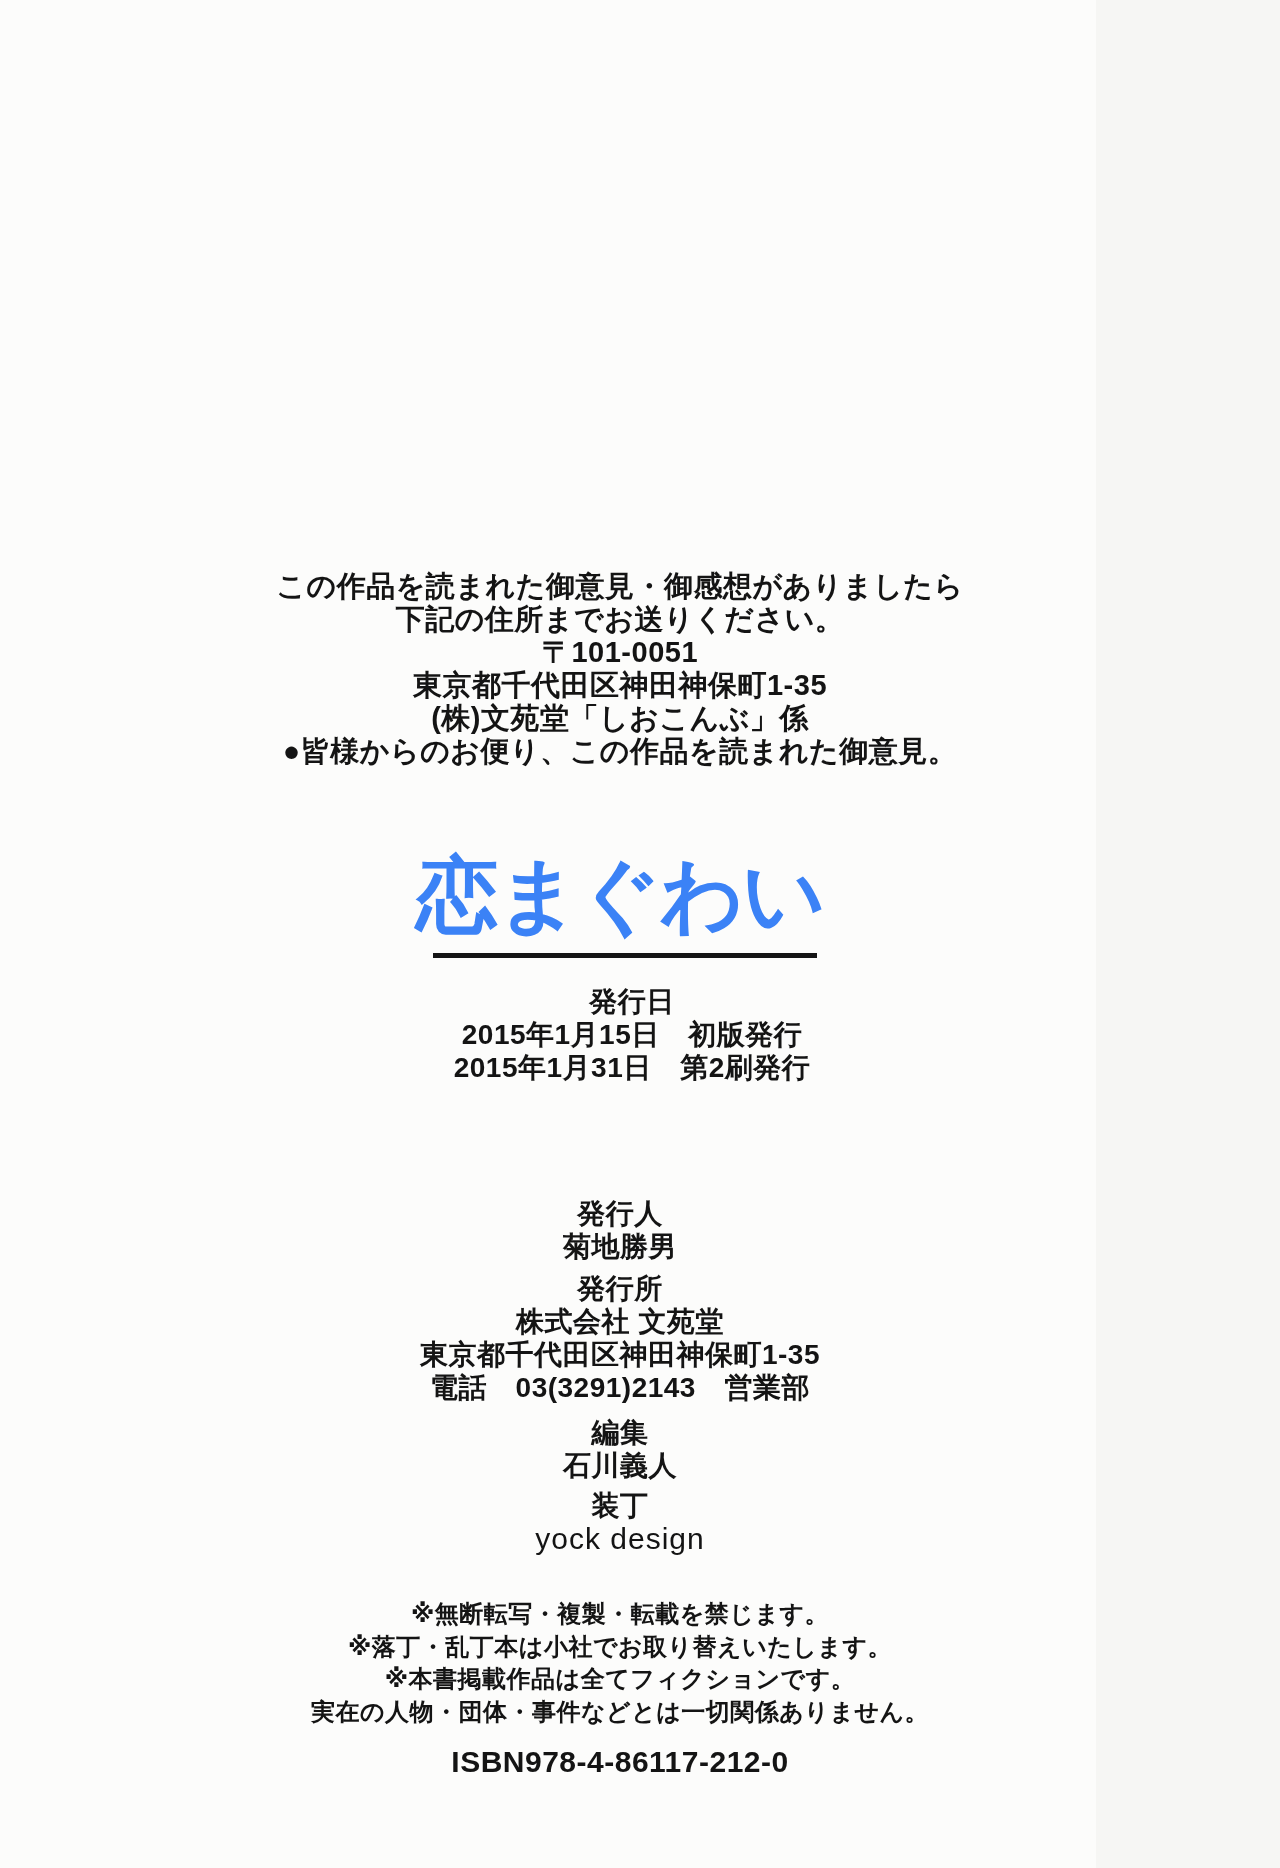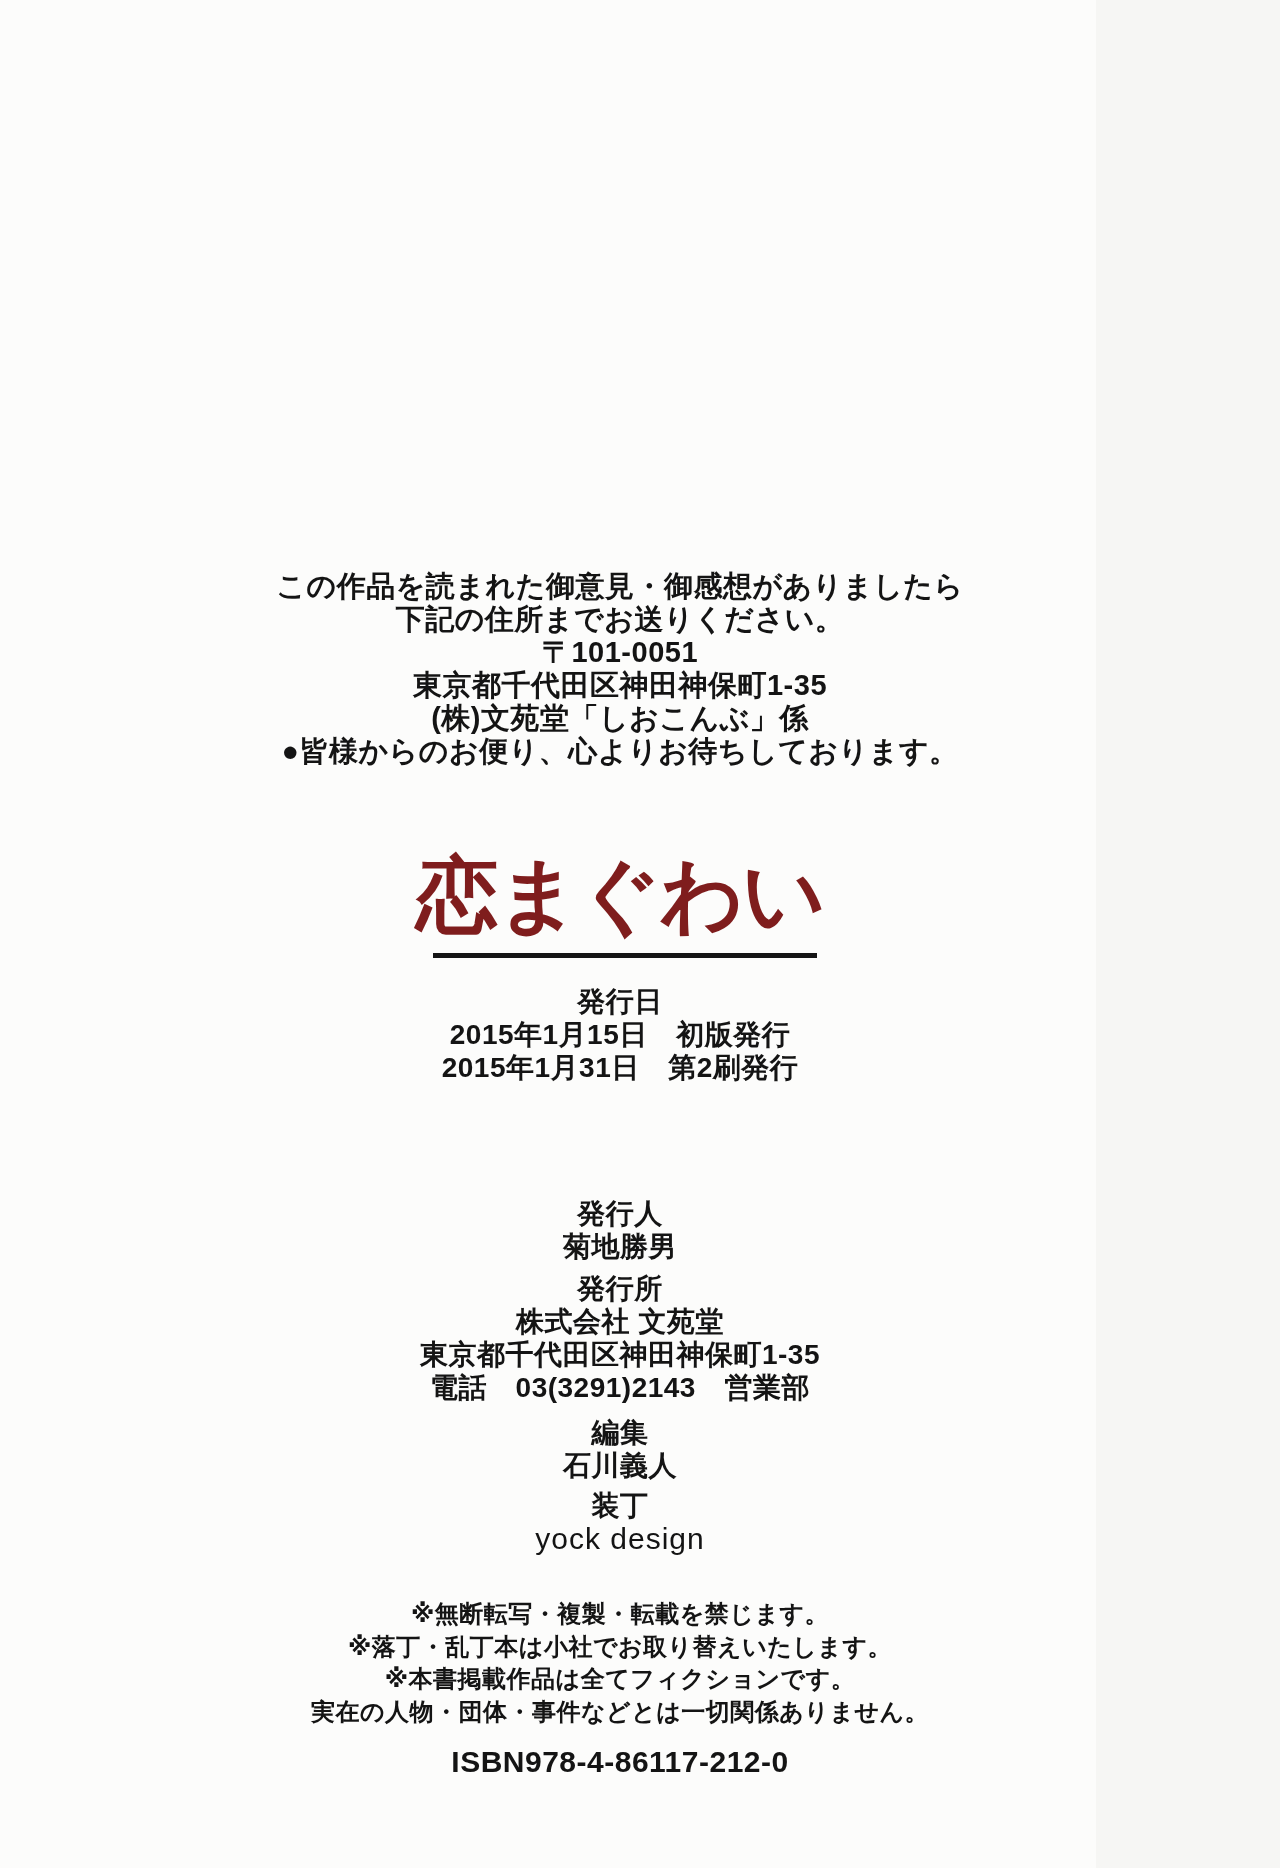--- a/index.html
+++ b/index.html
@@ -29,37 +29,37 @@
     line-height:33px;
     letter-spacing:0.5px;
   }
   .book-title{
     top:848px;
     font-family:"Liberation Serif","DejaVu Serif",serif;
     font-size:82px;
     font-weight:bold;
     letter-spacing:-2px;
     line-height:96px;
-    color:#7f1d1d;
+    color:#3b82f6;
   }
   .title-rule{
     position:absolute;
     top:953px;
     left:433px;
     width:384px;
     height:5px;
     background:#151515;
   }
   .colophon-line{
     font-size:28px;
     font-weight:bold;
     line-height:33px;
     letter-spacing:0.5px;
   }
-  .sec-pubdate{top:985px;}
+  .sec-pubdate{top:985px;padding-left:12px;}
   .sec-author{top:1093px;}
   .sec-pubperson{top:1197px;}
   .sec-publisher{top:1272px;}
   .sec-editor{top:1416px;}
   .sec-design{top:1489px;}
   .copyright-line{
     font-size:27px;
     letter-spacing:0px;
   }
   .design-name{
@@ -85,21 +85,21 @@
 <body>
 
 <div class="page">
 
   <div class="block feedback">
     <div>この作品を読まれた御意見・御感想がありましたら</div>
     <div>下記の住所までお送りください。</div>
     <div>〒101-0051</div>
     <div>東京都千代田区神田神保町1-35</div>
     <div>(株)文苑堂「しおこんぶ」係</div>
-    <div>●皆様からのお便り、心よりお待ちしております。</div>
+    <div>●皆様からのお便り、この作品を読まれた御意見。</div>
   </div>
 
   <div class="block book-title">恋まぐわい</div>
   <div class="title-rule"></div>
 
   <div class="block colophon-line sec-pubdate">
     <div>発行日</div>
     <div>2015年1月15日　初版発行</div>
     <div>2015年1月31日　第2刷発行</div>
   </div>

